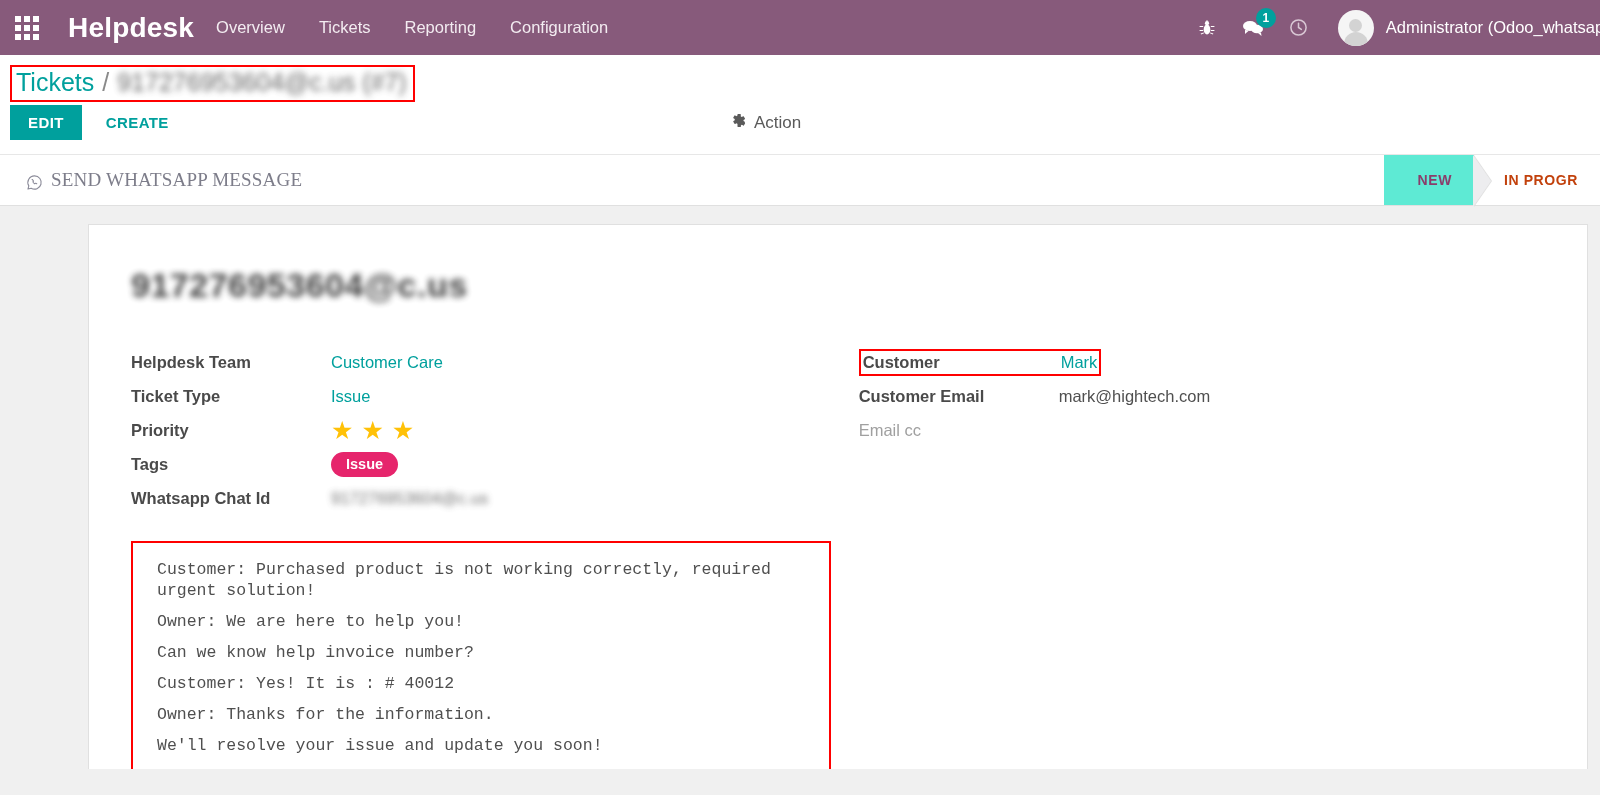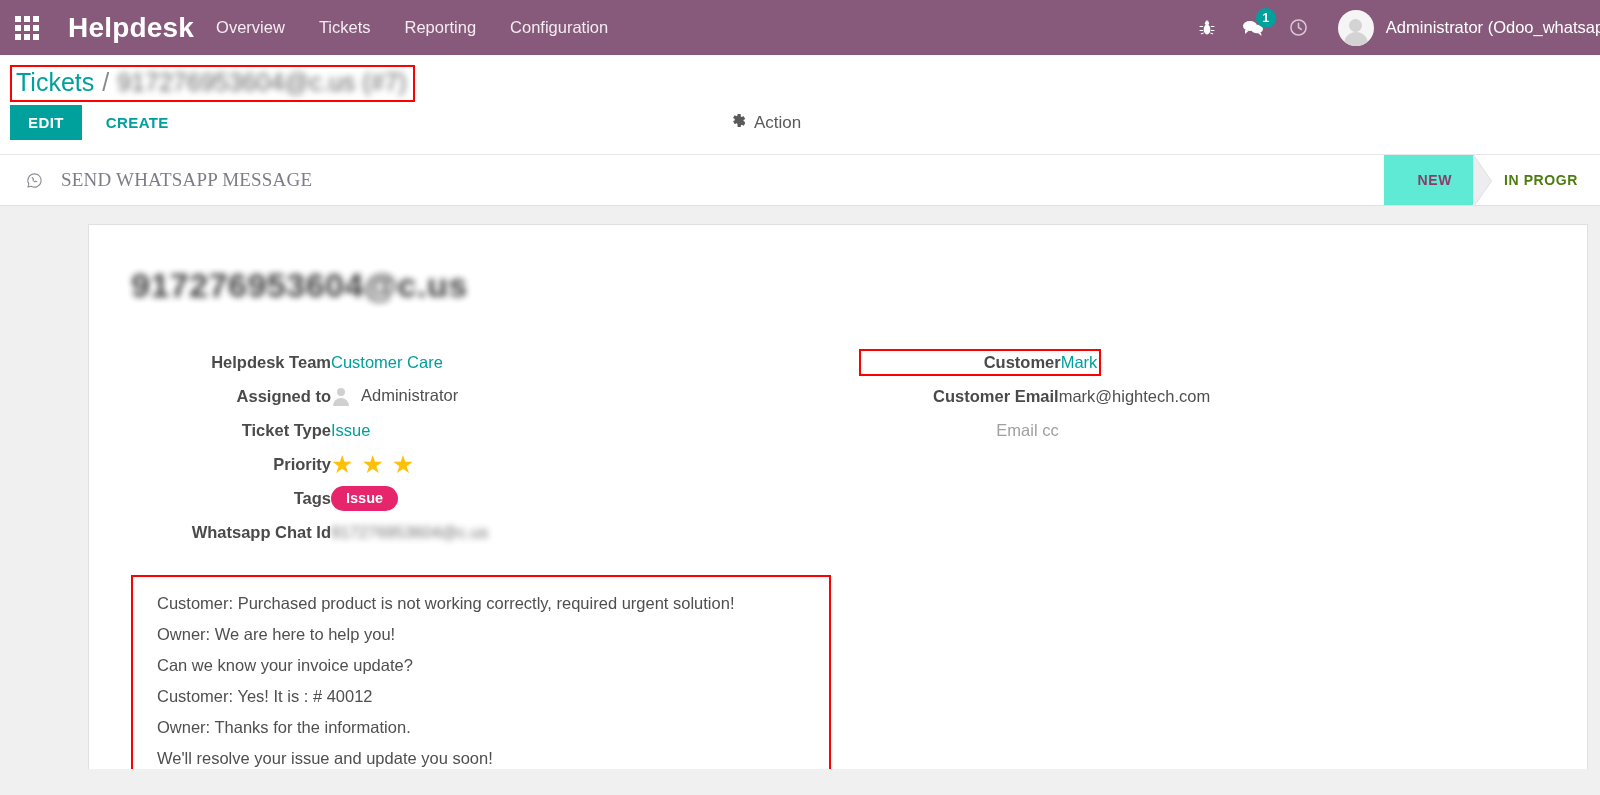--- a/index.html
+++ b/index.html
@@ -184,41 +184,41 @@
     padding-left: 26px;
   }
   .stat-button {
     background: none;
     border: none;
     color: #7d7d8a;
     font-family: "Liberation Serif", serif;
     font-size: 19px;
     letter-spacing: .2px;
     display: inline-flex;
-    align-items: center;
-    gap: 18px;
+    align-items: flex-end;
+    gap: 8px;
     cursor: pointer;
     padding: 0;
   }
   .wa-icon { display:inline-block; line-height:0; }
 
   .statusbar {
     display: flex;
     align-items: stretch;
     height: 100%;
   }
   .status-step {
     position: relative;
     display: flex;
     align-items: center;
     padding: 0 22px 0 30px;
     font-size: 14px;
     font-weight: 700;
     letter-spacing: .6px;
-    color: #4d7c0f;
+    color: #c2410c;
     background: #fff;
     cursor: pointer;
   }
   .status-step.active {
     background: #5eead4;
     color: #8a3d6b;
   }
   .status-step .arrow-fill,
   .status-step .arrow-line {
     position: absolute;
@@ -258,21 +258,20 @@
     margin: 12px 0 0 0;
     user-select: none;
     letter-spacing: .5px;
     line-height: 1.2;
     width: 430px;
   }
 
   .group-wrap {
     display: flex;
     margin-top: 40px;
-    text-align: right;
   }
   .col-left { width: 740px; }
   .col-right { width: 700px; }
 
   .field-row {
     display: flex;
     align-items: center;
     min-height: 34px;
     margin-bottom: 0px;
   }
@@ -335,20 +334,21 @@
     border: 2px solid #FF0000;
     margin-top: 25px;
     width: 700px;
     padding: 16px 20px 18px 24px;
   }
   .description-box p {
     margin: 0 0 10px 0;
     font-size: 16.5px;
     color: #4f4f4f;
     line-height: 1.28;
+    font-family: Liberation Mono, monospace;
   }
   .description-box p:last-child { margin-bottom: 0; }
 </style>
 </head>
 <body>
 
 <div class="navbar">
   <div class="apps-toggle">
     <span class="grid-icon">
       <i></i>
@@ -471,26 +471,20 @@
 
     <div class="group-wrap">
 
       <div class="col-left">
 
         <div class="field-row">
           <div class="field-label">Helpdesk Team</div>
           <div class="field-value link">Customer Care</div>
         </div>
 
-        <div class="field-row">
-          <div class="field-label">Assigned to</div>
-          <div class="field-value">
-            <span class="avatar-mini"><span class="h"></span><span class="b"></span></span><span>Administrator</span>
-          </div>
-        </div>
 
         <div class="field-row">
           <div class="field-label">Ticket Type</div>
           <div class="field-value link">Issue</div>
         </div>
 
         <div class="field-row">
           <div class="field-label">Priority</div>
           <div class="field-value">
             <span class="stars">
@@ -531,20 +525,20 @@
         <div class="field-row">
           <div class="field-label muted">Email cc</div>
           <div class="field-value"></div>
         </div>
       </div>
     </div>
 
     <div class="description-box">
       <p>Customer: Purchased product is not working correctly, required urgent solution!</p>
       <p>Owner: We are here to help you!</p>
-      <p>Can we know your invoice update?</p>
+      <p>Can we know help invoice number?</p>
       <p>Customer: Yes! It is : # 40012</p>
       <p>Owner: Thanks for the information.</p>
       <p>We'll resolve your issue and update you soon!</p>
 
     </div>
   </div>
 </div>
 
 </body></html>

